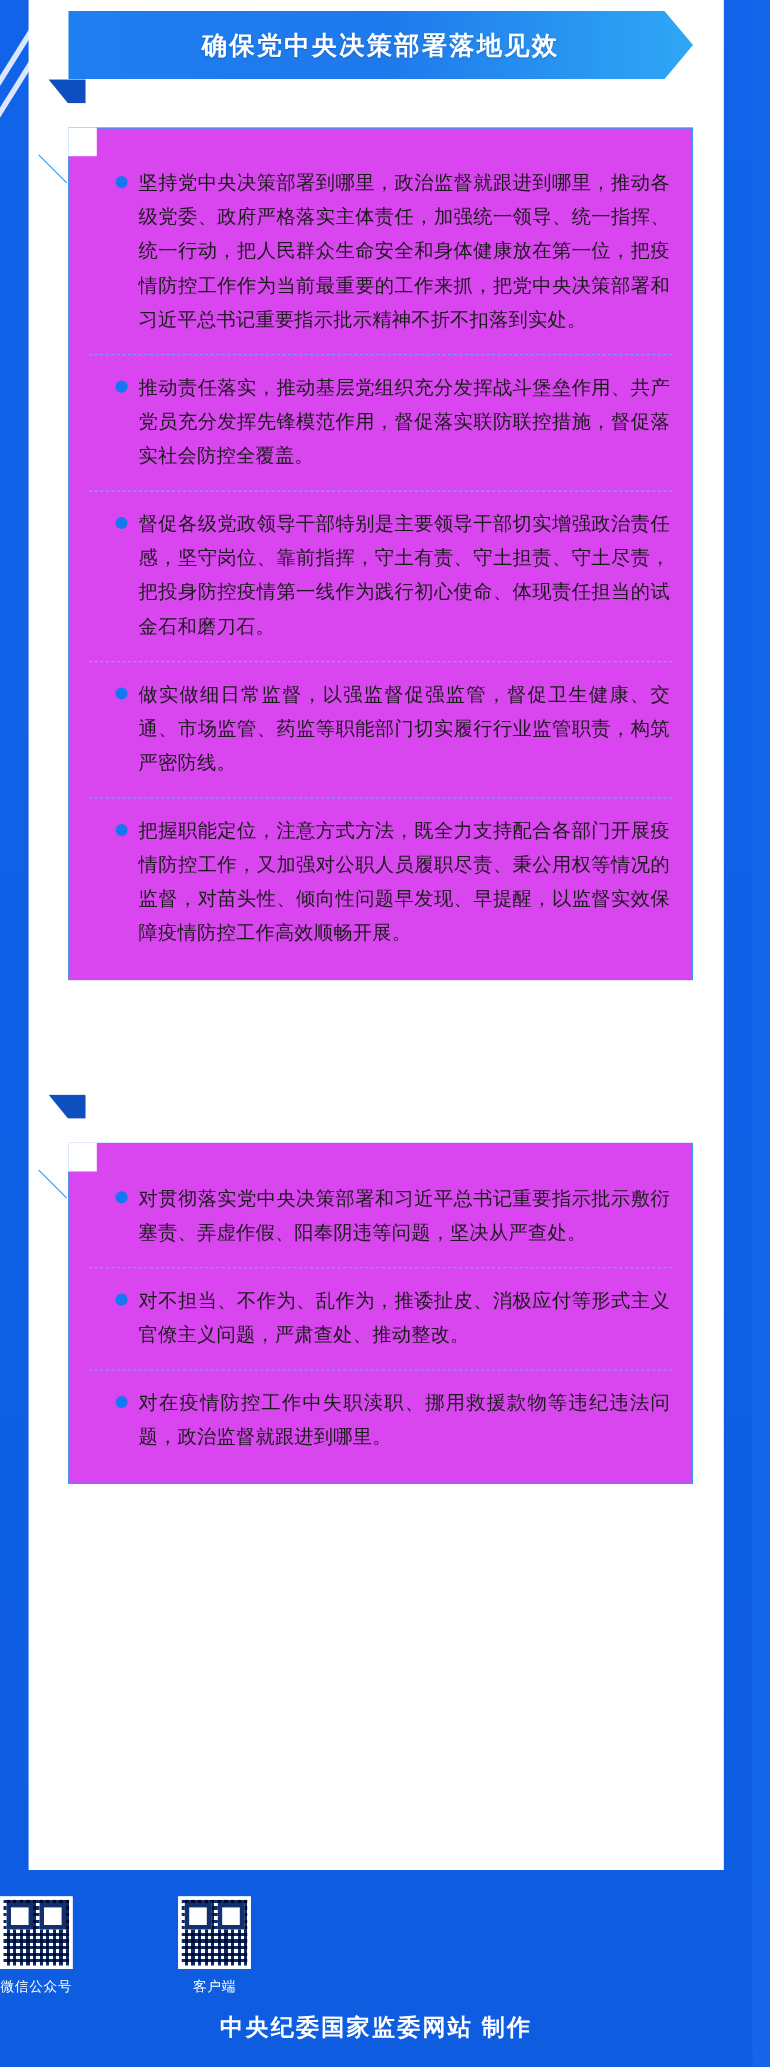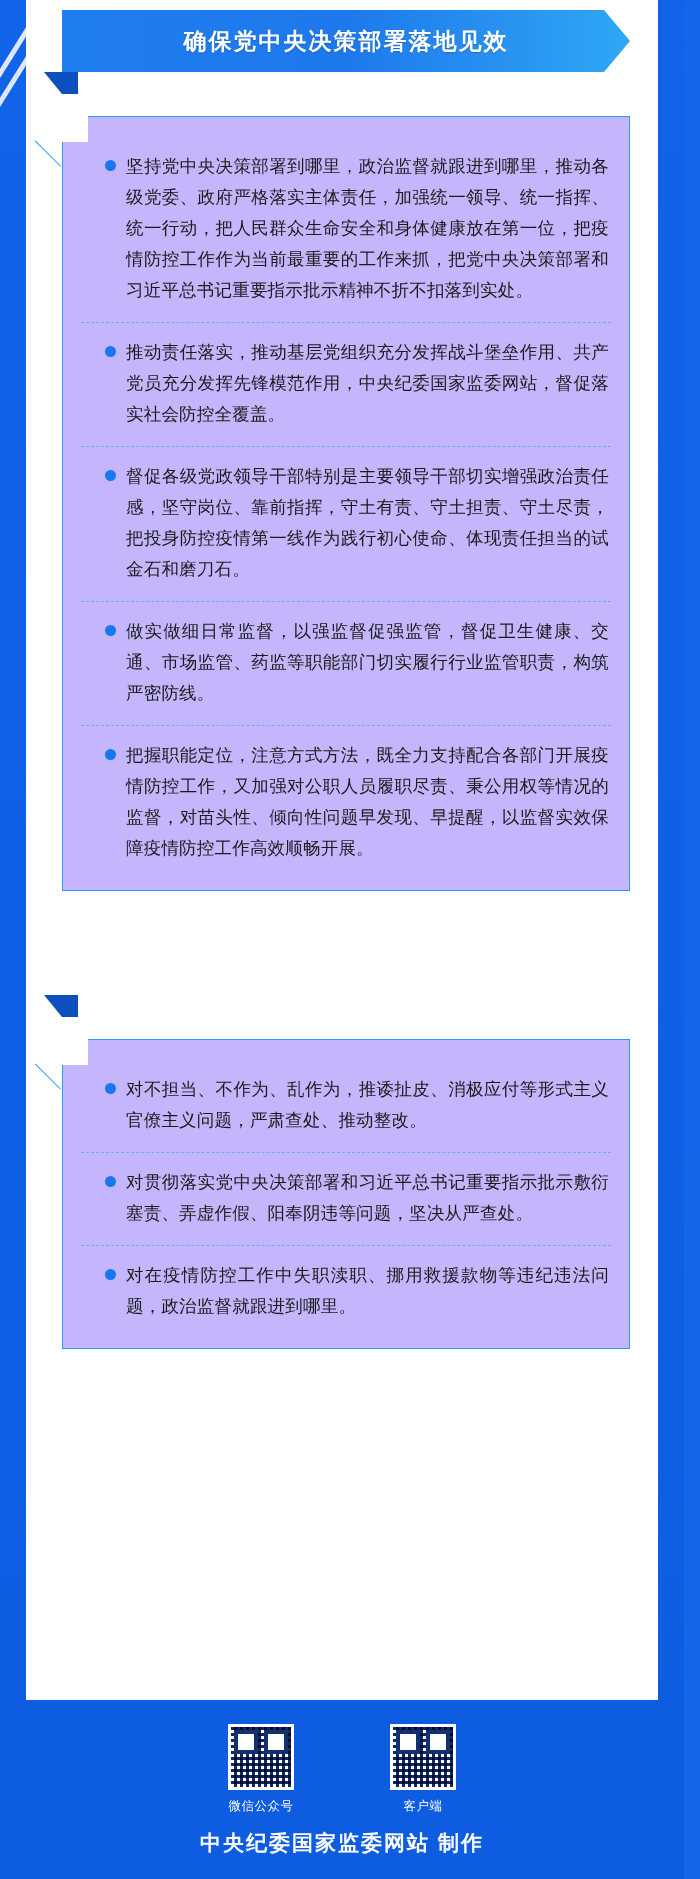--- a/index.html
+++ b/index.html
@@ -83,21 +83,21 @@
     background: #0d4fbe;
     clip-path: polygon(0 0, 100% 0, 100% 100%, 18px 100%);
   }
 
   
   .card {
     position: relative;
     margin: 14px 28px 0 36px;
     border: 1px solid #2f9bf0;
     padding: 20px 18px 22px 18px;
-    background: #c4b5fd;
+    background: #d946ef;
   }
   .card::before {
     
     content: "";
     position: absolute;
     left: -1px; top: -1px;
     width: 24px; height: 24px;
     background: #ffffff;
     border-right: 1px solid #2f9bf0;
     transform: rotate(0deg);
@@ -151,21 +151,20 @@
 
   
   .footer {
     position: relative;
     padding: 24px 0 26px 0;
     background: transparent;
     text-align: center;
   }
   .qr-row {
     display: flex;
-    justify-content: center;
     gap: 96px;
     margin-bottom: 14px;
   }
   .qr-block { text-align: center; }
   .qr {
     width: 66px; height: 66px;
     background:
       repeating-linear-gradient(90deg,#ffffff 0 3px,#0d2a66 3px 6px),
       repeating-linear-gradient(0deg,#ffffff 0 3px,#0d2a66 3px 6px);
     background-blend-mode: multiply;
@@ -217,21 +216,21 @@
 
     <div class="card">
       <div class="corner-cut"></div>
 
       <div class="item">
         <span class="bullet"></span>
         <span class="item-text">坚持党中央决策部署到哪里，政治监督就跟进到哪里，推动各级党委、政府严格落实主体责任，加强统一领导、统一指挥、统一行动，把人民群众生命安全和身体健康放在第一位，把疫情防控工作作为当前最重要的工作来抓，把党中央决策部署和习近平总书记重要指示批示精神不折不扣落到实处。</span>
       </div>
       <div class="item">
         <span class="bullet"></span>
-        <span class="item-text">推动责任落实，推动基层党组织充分发挥战斗堡垒作用、共产党员充分发挥先锋模范作用，中央纪委国家监委网站，督促落实社会防控全覆盖。</span>
+        <span class="item-text">推动责任落实，推动基层党组织充分发挥战斗堡垒作用、共产党员充分发挥先锋模范作用，督促落实联防联控措施，督促落实社会防控全覆盖。</span>
       </div>
       <div class="item">
         <span class="bullet"></span>
         <span class="item-text">督促各级党政领导干部特别是主要领导干部切实增强政治责任感，坚守岗位、靠前指挥，守土有责、守土担责、守土尽责，把投身防控疫情第一线作为践行初心使命、体现责任担当的试金石和磨刀石。</span>
       </div>
       <div class="item">
         <span class="bullet"></span>
         <span class="item-text">做实做细日常监督，以强监督促强监管，督促卫生健康、交通、市场监管、药监等职能部门切实履行行业监管职责，构筑严密防线。</span>
       </div>
       <div class="item">
@@ -244,25 +243,25 @@
 
     <div class="banner-wrap">
       <div class="banner-tail"></div>
     </div>
 
     <div class="card">
       <div class="corner-cut"></div>
 
       <div class="item">
         <span class="bullet"></span>
+        <span class="item-text">对贯彻落实党中央决策部署和习近平总书记重要指示批示敷衍塞责、弄虚作假、阳奉阴违等问题，坚决从严查处。</span>
+      </div>
+      <div class="item">
+        <span class="bullet"></span>
         <span class="item-text">对不担当、不作为、乱作为，推诿扯皮、消极应付等形式主义官僚主义问题，严肃查处、推动整改。</span>
-      </div>
-      <div class="item">
-        <span class="bullet"></span>
-        <span class="item-text">对贯彻落实党中央决策部署和习近平总书记重要指示批示敷衍塞责、弄虚作假、阳奉阴违等问题，坚决从严查处。</span>
       </div>
       <div class="item">
         <span class="bullet"></span>
         <span class="item-text">对在疫情防控工作中失职渎职、挪用救援款物等违纪违法问题，政治监督就跟进到哪里。</span>
       </div>
     </div>
 
   </div>
 
   <div class="footer">

